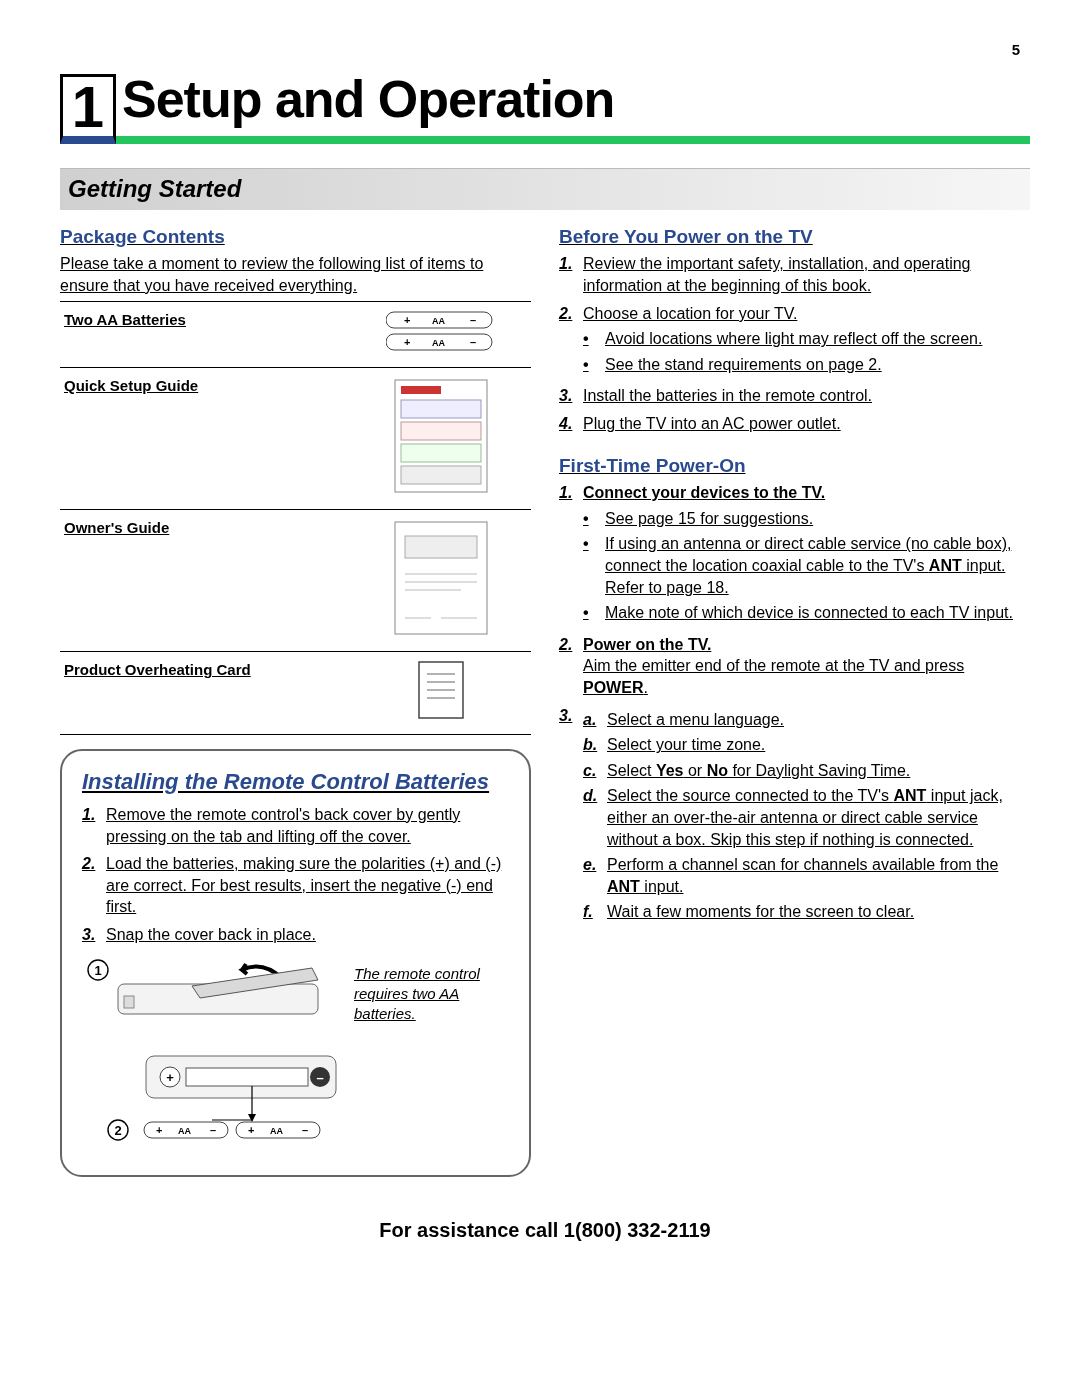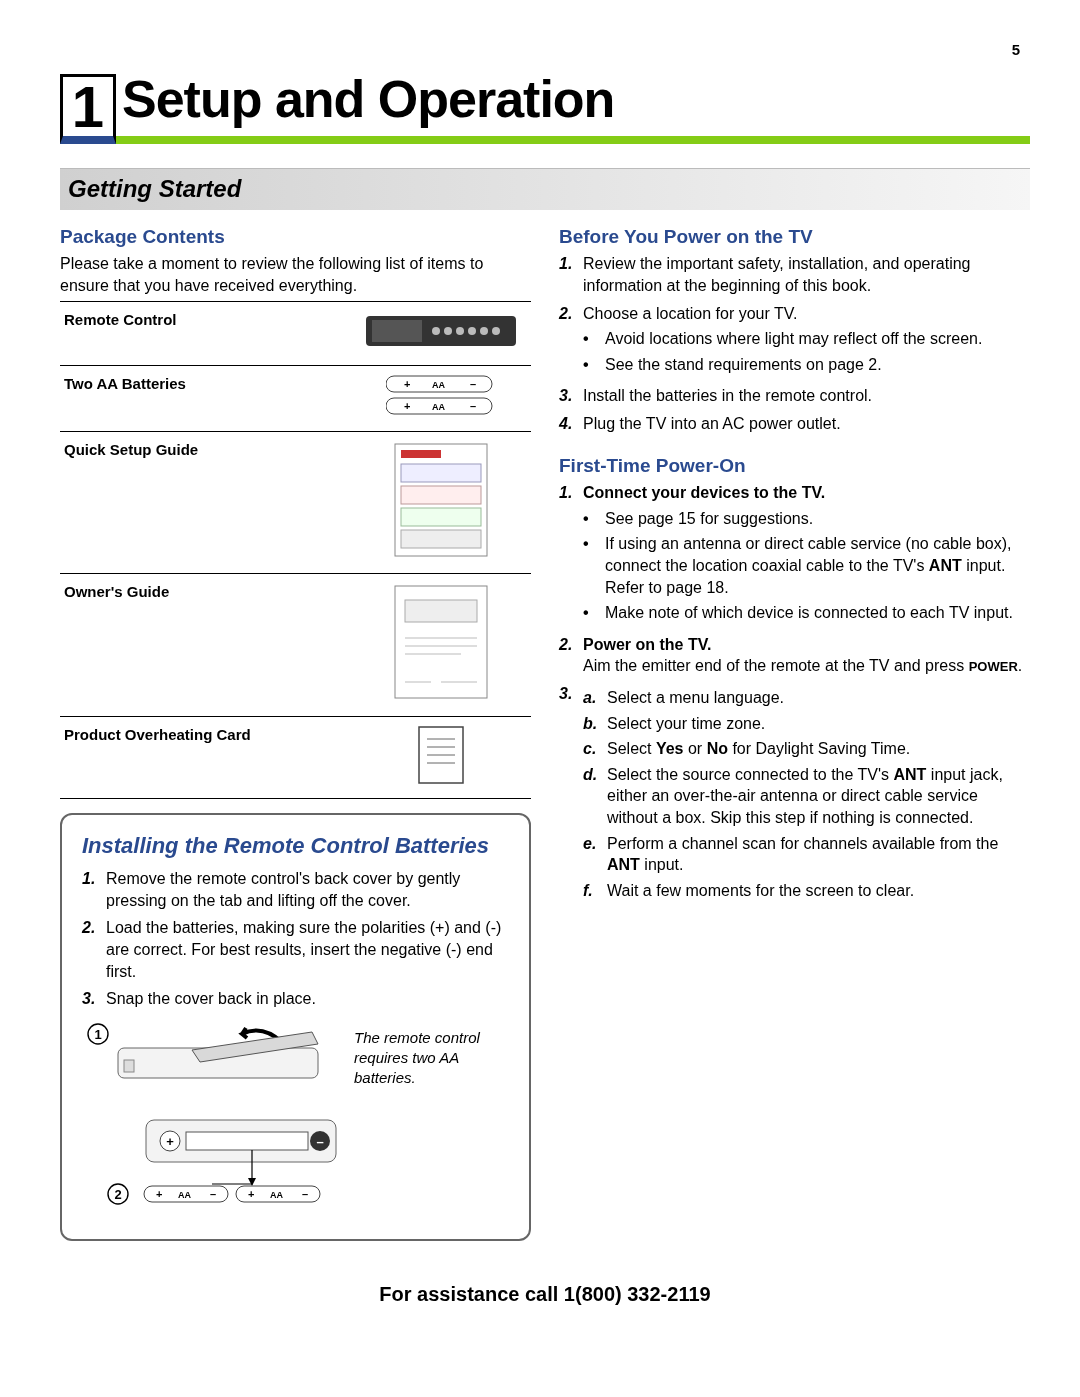--- a/index.html
+++ b/index.html
@@ -14,56 +14,56 @@
   }
   .page-num { text-align: right; font-weight: bold; font-size: 15px; margin-bottom: 4px; margin-right:10px;}
   .chapter-head { display: flex; align-items: flex-end; margin-bottom: 24px; }
   .chapter-num-box {
     width: 56px; height: 70px;
     border-left: 3px solid #000; border-top: 3px solid #000; border-right: 3px solid #000;
     display: flex; align-items: center; justify-content: center;
     font-size: 58px; font-weight: bold;
     border-bottom: 8px solid #2a4a8f;
   }
-  .chapter-title-wrap { flex: 1; border-bottom: 8px solid #84cc16; padding-bottom: 2px; padding-left: 6px;}
+  .chapter-title-wrap { flex: 1; border-bottom: 8px solid #22c55e; padding-bottom: 2px; padding-left: 6px;}
   .chapter-title { font-size: 52px; font-weight: bold; letter-spacing: -1px; }
   .section-bar {
     background: linear-gradient(to right, #d0d0d0, #f6f6f6);
     border-top: 1px solid #bbb;
     padding: 4px 8px;
     font-size: 24px; font-style: italic; font-weight: bold;
     margin-bottom: 8px;
   }
-  .columns { display: flex; gap: 28px; }
+  .columns { display: flex; gap: 28px; text-decoration: underline; }
   .col { flex: 1; min-width: 0; }
   .sub-head { color: #2a4a8f; font-weight: bold; font-size: 19px; margin-top: 6px; margin-bottom: 4px; }
   p { margin-bottom: 3px; }
   table.pkg { width: 100%; border-collapse: collapse; margin-top: 4px; }
   table.pkg td { border-top: 1px solid #000; border-bottom: 1px solid #000; padding: 8px 4px; vertical-align: top; font-weight: bold; font-size: 15px; }
   table.pkg td.img { width: 180px; text-align: center; }
   .callout {
-    border: 2px solid #666; border-radius: 12px;
+    border: 2px solid #666; border-radius: 22px;
     padding: 18px 20px 14px 20px; margin-top: 14px;
   }
   .callout-title { font-size: 22px; font-style: italic; font-weight: bold; color: #2a4a8f; margin-bottom: 10px; line-height:1.15;}
   ol.num { list-style: none; padding-left: 0; }
   ol.num > li { display: flex; margin-bottom: 6px; }
   ol.num > li .n { font-weight: bold; font-style: italic; min-width: 24px; }
   ol.num > li .t { flex: 1; }
   ul.bul { list-style: none; padding-left: 0; margin-top:4px;}
   ul.bul > li { display:flex; margin-bottom:4px;}
   ul.bul > li::before { content:"•"; min-width:22px; font-weight:bold;}
   ol.alpha { list-style:none; padding-left:0; margin-top:4px;}
   ol.alpha > li { display:flex; margin-bottom:4px;}
   ol.alpha > li .a { font-weight:bold; font-style:italic; min-width:24px;}
   .footer { text-align: center; font-weight: bold; font-size: 20px; margin-top: 40px; }
   .diagram-row { display:flex; align-items:flex-start; gap:12px; margin-top:10px;}
   .diagram-caption { font-style:italic; font-size:15px; max-width:130px; padding-top:8px;}
   .bold { font-weight:bold; }
-  .small-bold { font-weight:bold; font-size:13px;}
+  .small-bold { font-weight:bold; font-size:16px;}
   .inline-bold { font-weight:bold;}
 </style>
 </head>
 <body>
 
 <div class="page-num">5</div>
 
 <div class="chapter-head">
   <div class="chapter-num-box">1</div>
   <div class="chapter-title-wrap">
@@ -74,37 +74,20 @@
 <div class="section-bar">Getting Started</div>
 
 <div class="columns">
 
   <div class="col">
     <div class="sub-head">Package Contents</div>
     <p>Please take a moment to review the following list of items to ensure that you have received everything.</p>
 
     <table class="pkg">
       <tbody>
-          <tr>
-        <td>Remote Control</td>
-        <td class="img">
-          <svg width="150" height="42">
-                <rect x="0" y="6" width="150" height="30" rx="4" fill="#333"></rect>
-                <rect x="6" y="10" width="50" height="22" fill="#555"></rect>
-                <g fill="#bbb">
-                  <circle cx="70" cy="21" r="4"></circle>
-                  <circle cx="82" cy="21" r="4"></circle>
-                  <circle cx="94" cy="21" r="4"></circle>
-                  <circle cx="106" cy="21" r="4"></circle>
-                  <circle cx="118" cy="21" r="4"></circle>
-                  <circle cx="130" cy="21" r="4"></circle>
-                </g>
-              </svg>
-        </td>
-      </tr>
       <tr>
         <td>Two AA Batteries</td>
         <td class="img">
           <svg width="110" height="44">
             <g transform="translate(0,2)">
                   <rect x="0" y="0" width="106" height="16" rx="8" fill="#fff" stroke="#444"></rect>
                   <text x="18" y="12" font-size="11" font-weight="bold">+</text>
                   <text x="46" y="12" font-size="9" font-weight="bold">AA</text>
                   <text x="84" y="12" font-size="11" font-weight="bold">–</text>
                 </g>

